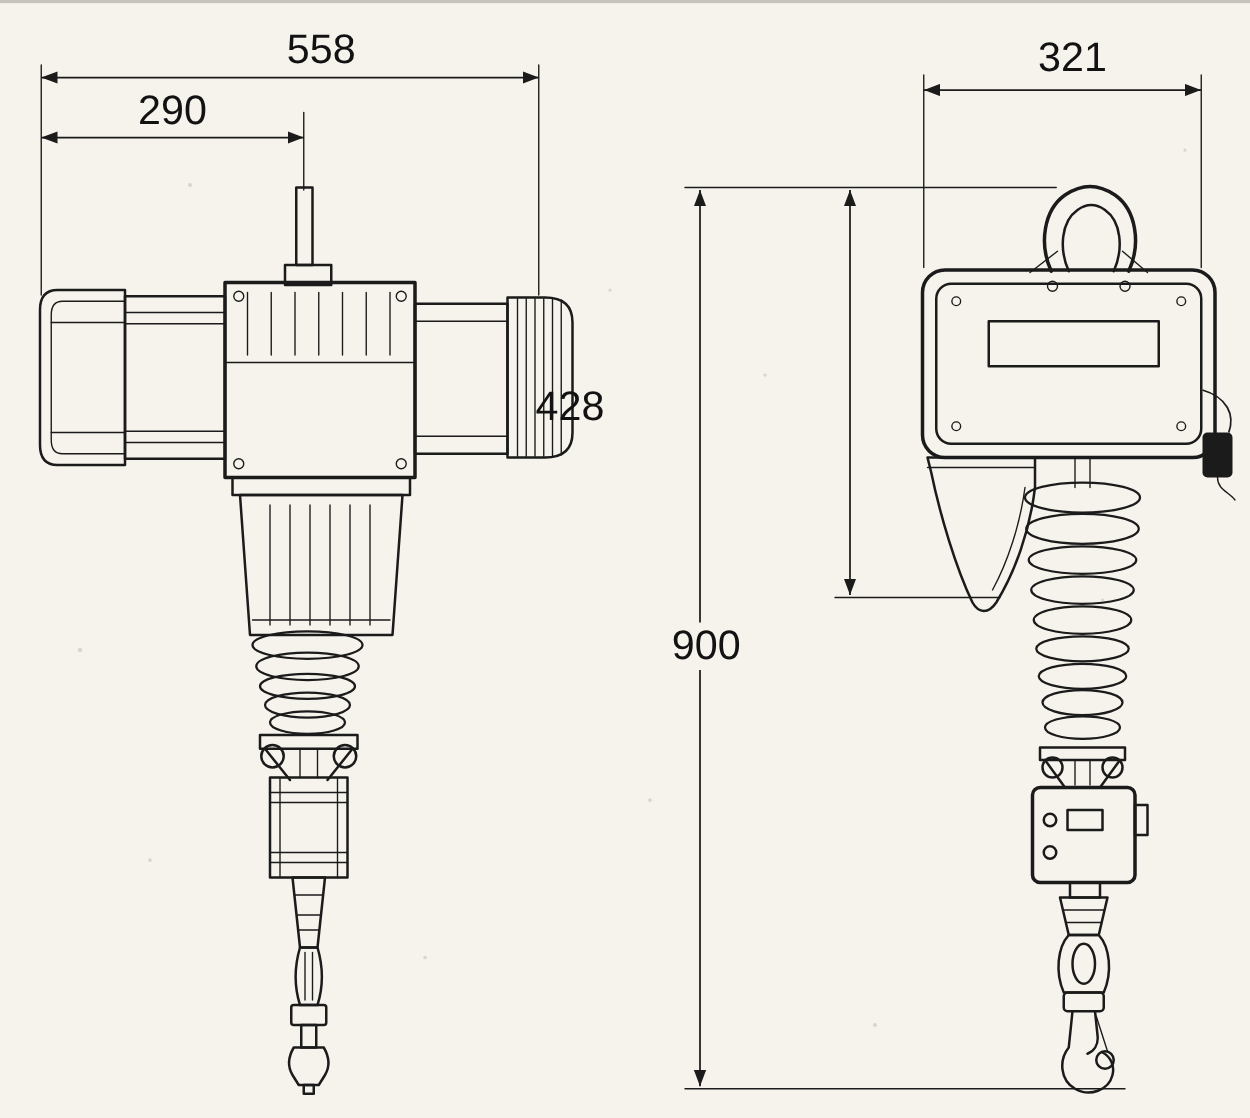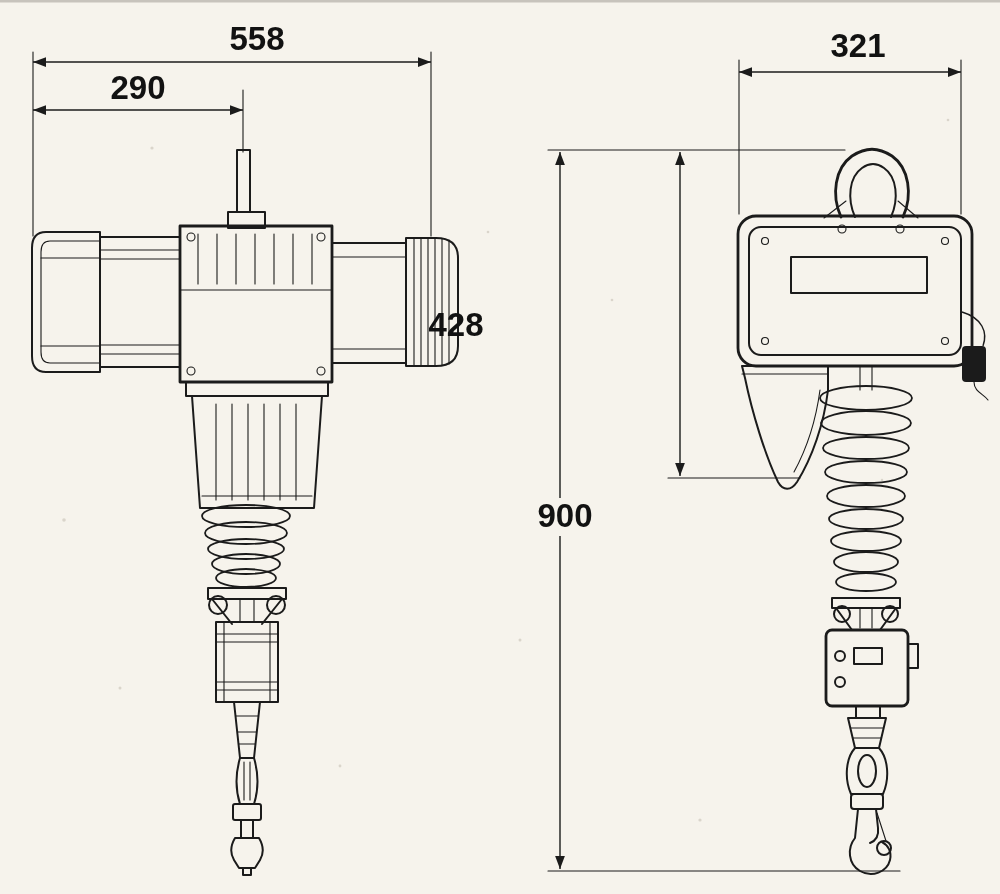--- a/index.html
+++ b/index.html
@@ -5,21 +5,21 @@
   :root{
     --background:#f6f3ec;
     --ink:#1b1b1b;
   }
   html,body{margin:0;padding:0;}
   body{
     width:1000px;height:894px;overflow:hidden;
     background:var(--background);
     font-family:"Liberation Sans", sans-serif;
   }
-  .stage{position:relative;width:1000px;height:894px;font-weight:bold;}
+  .stage{position:relative;width:1000px;height:894px;}
   svg{display:block;width:1000px;height:894px;}
 
   
   .s  {fill:none;stroke:var(--ink);stroke-width:2;stroke-linecap:round;stroke-linejoin:round;}
   .s1 {fill:none;stroke:var(--ink);stroke-width:1.1;stroke-linecap:round;stroke-linejoin:round;}
   .s2 {fill:none;stroke:var(--ink);stroke-width:1.8;stroke-linecap:round;stroke-linejoin:round;}
   .s3 {fill:none;stroke:var(--ink);stroke-width:2.8;stroke-linecap:round;stroke-linejoin:round;}
   .dim{fill:none;stroke:var(--ink);stroke-width:1.4;stroke-linecap:butt;}
   .fillink{fill:var(--ink);stroke:none;}
   .dimtxt{

